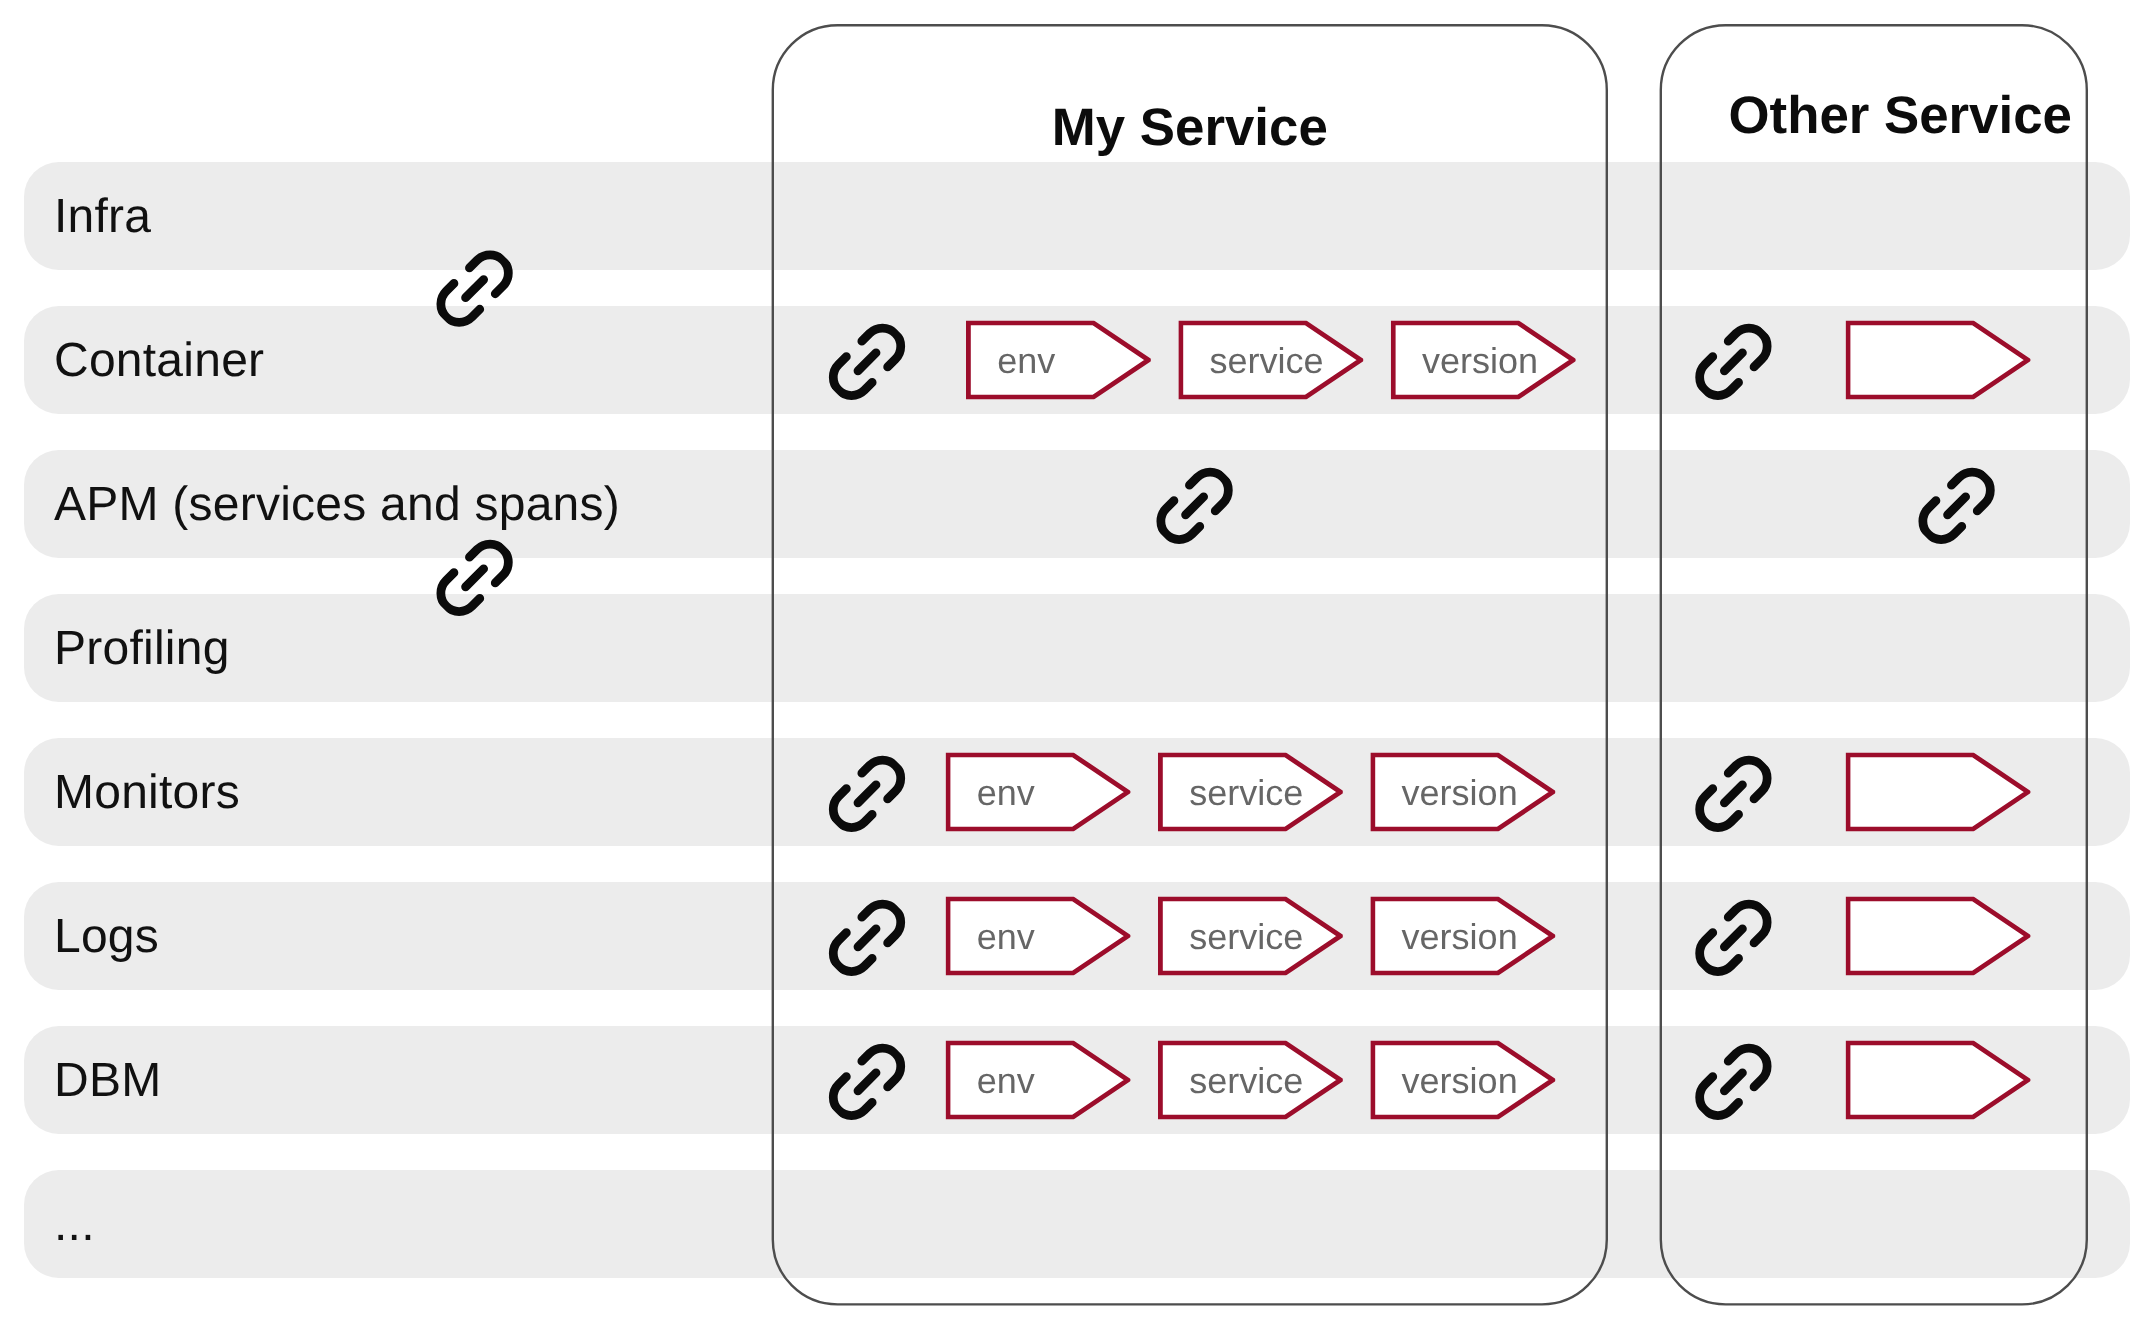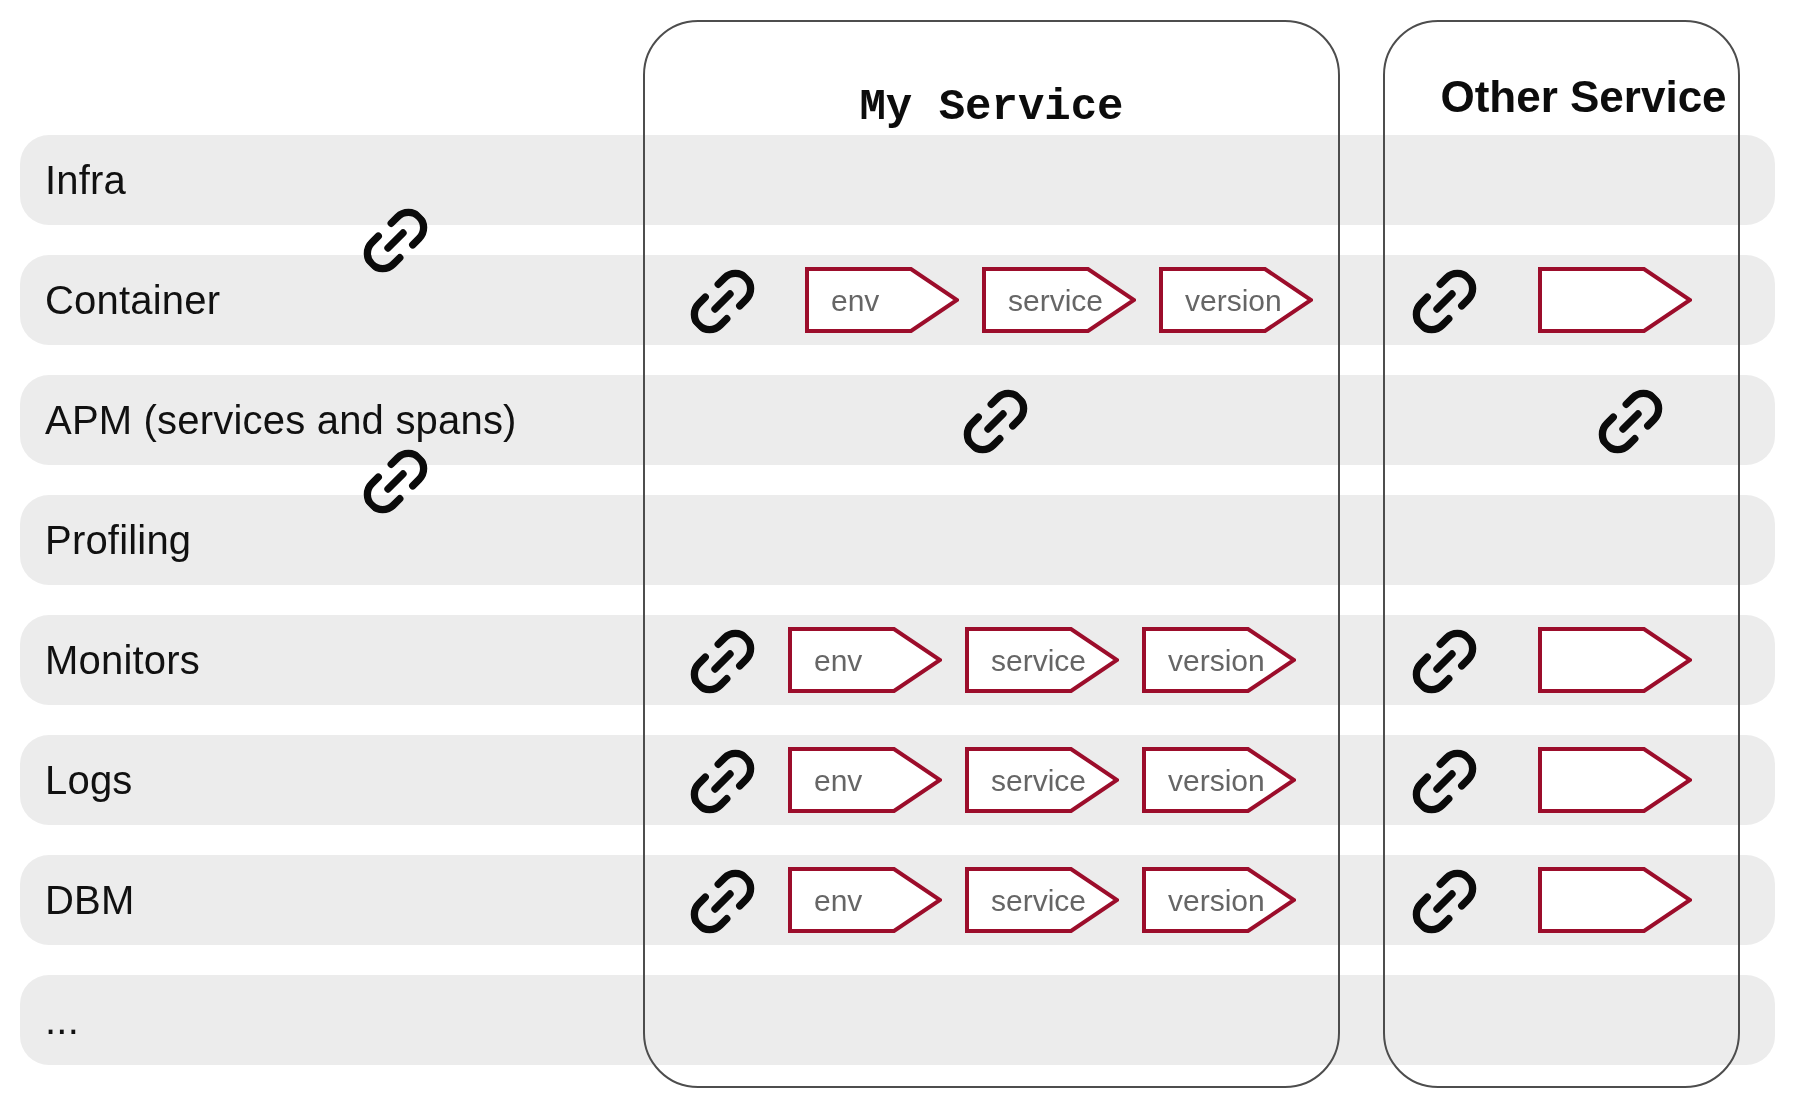--- a/index.html
+++ b/index.html
@@ -27,21 +27,21 @@
     border:2.5px solid #4d4d4d;border-radius:55px;
     background:transparent;
     box-sizing:border-box;
   }
   .svc-box.my{left:643px;width:697px;}
   .svc-box.other{left:1383px;width:357px;}
   .svc-title{
     position:absolute;left:0;right:0;text-align:center;
     font-size:44px;font-weight:600;color:#0c0c0c;white-space:nowrap;
   }
-  .svc-box.my .svc-title{top:60px;font-family:Liberation Mono, monospace;}
+  .svc-box.my .svc-title{top:60px;}
   .svc-box.other .svc-title{top:50px;margin-left:44px;}
   
   .linkicon{
     position:absolute;width:73px;height:73px;
   }
   .linkicon svg{
     width:73px;height:73px;display:block;
     transform:rotate(-45deg);
   }
   .linkicon path,.linkicon line{

